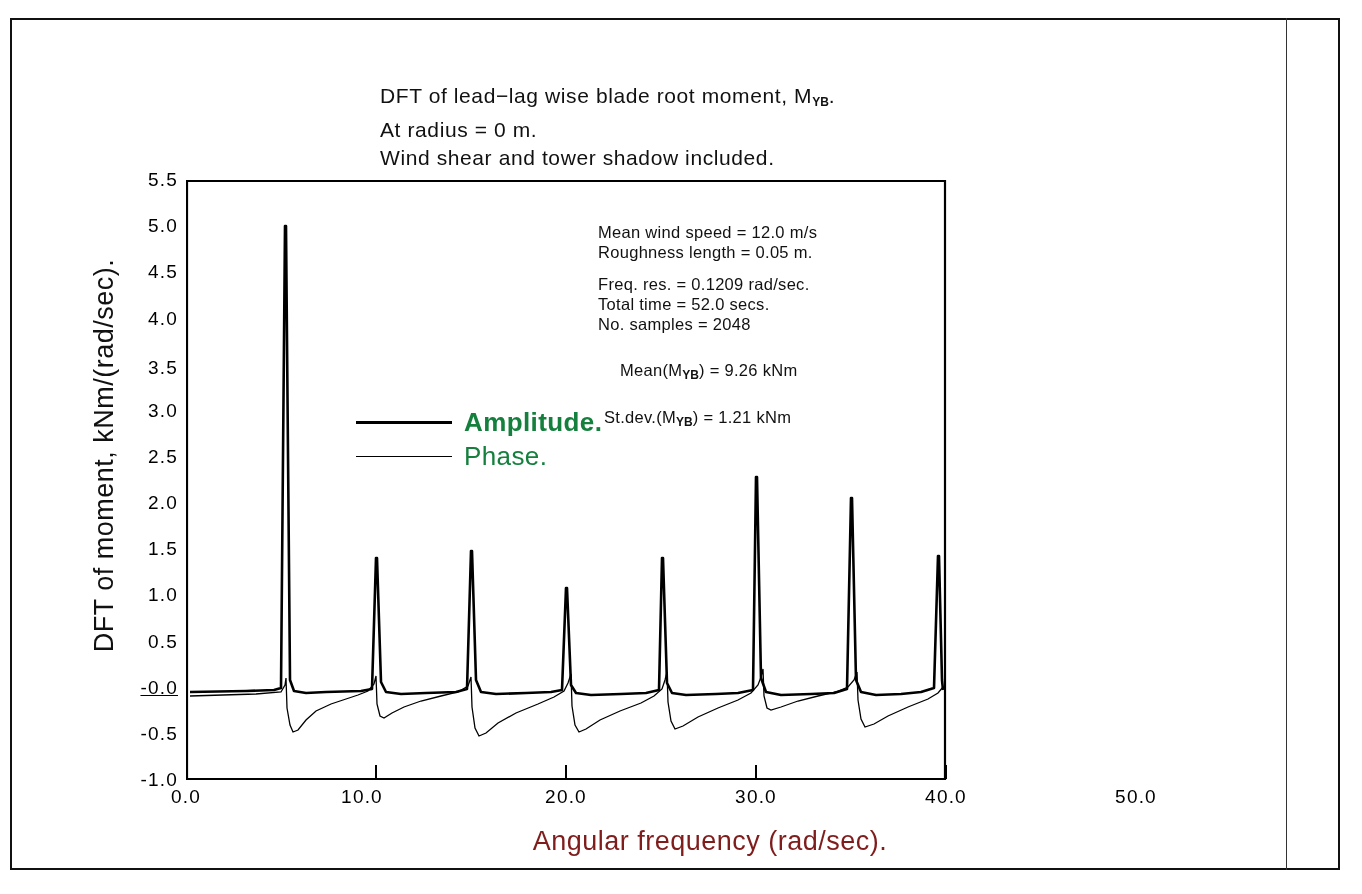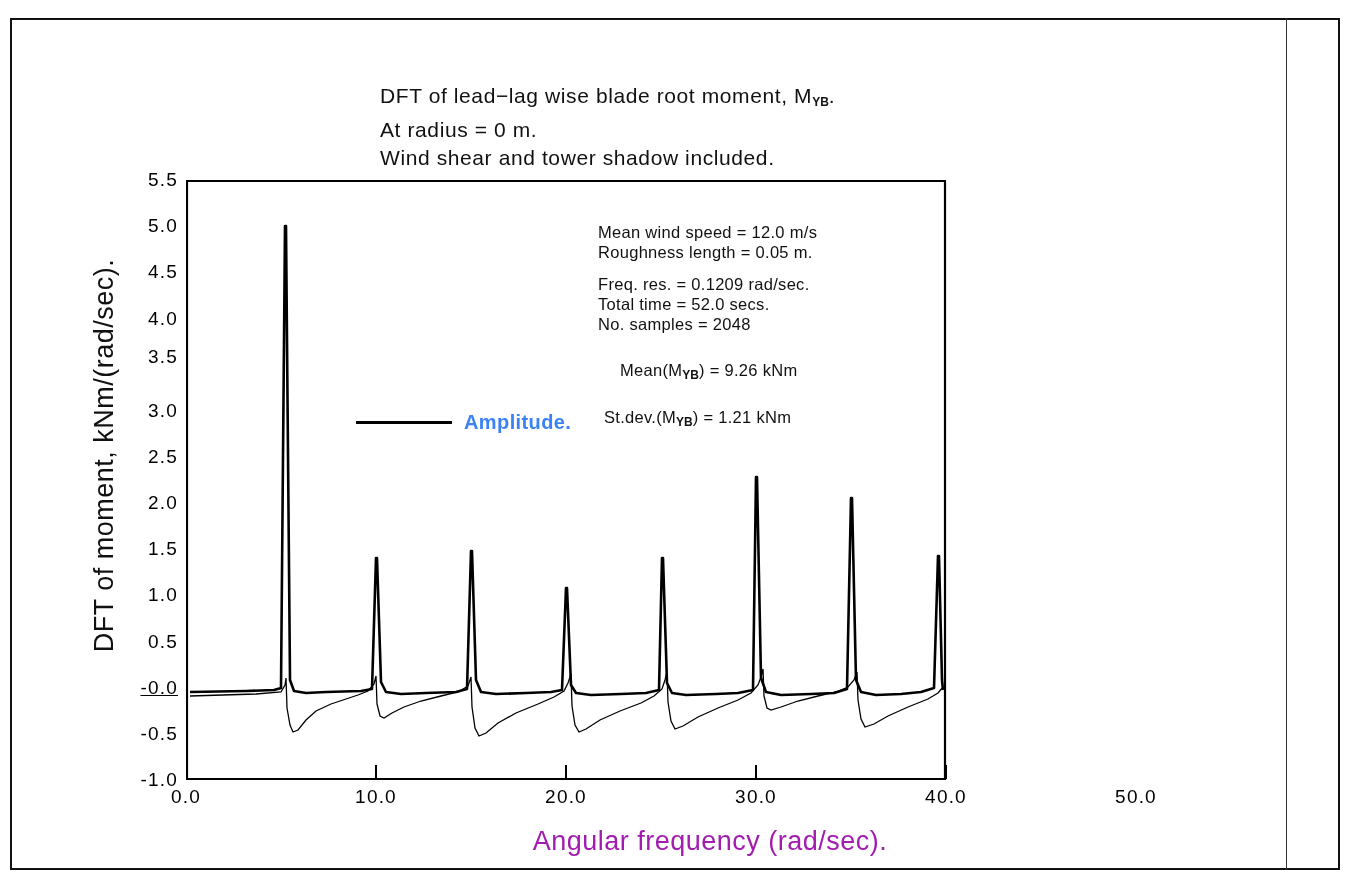--- a/index.html
+++ b/index.html
@@ -77,21 +77,21 @@
 
   
   .xlabel {
     position: absolute;
     left: 340px;
     top: 826px;
     width: 740px;
     text-align: center;
     font-size: 27px;
     letter-spacing: 0.5px;
-    color: #a21caf;
+    color: #7f1d1d;
     white-space: nowrap;
   }
 
   
   #plot-area {
     position: absolute;
     left: 186px;
     top: 180px;
     width: 950px;
     height: 600px;
@@ -169,23 +169,23 @@
   .legend-line {
     width: 96px;
     height: 0;
     border-top: 3px solid #000;
     margin-right: 12px;
   }
   .legend-line.thin {
     border-top-width: 1.4px;
   }
   .legend-label {
-    font-size: 20px;
+    font-size: 26px;
     letter-spacing: 0.4px;
-    color: #3b82f6;
+    color: #15803d;
   }
   .legend-label.bold { font-weight: bold; }
 </style>
 </head>
 <body>
 
 <div id="page">
 
   <div class="page-frame"></div>
   <div class="page-frame-right"></div>
@@ -198,35 +198,35 @@
     <span class="title-line">Wind shear and tower shadow included.</span>
   </div>
 
   <div class="ylabel">DFT of moment, kNm/(rad/sec).</div>
 
   <div class="ytick-wrap">
     <span style="top:0px;">5.5</span>
     <span style="top:46.2px;">5.0</span>
     <span style="top:92.3px;">4.5</span>
     <span style="top:138.5px;">4.0</span>
-    <span style="top:177px;">3.5</span>
+    <span style="top:188px;">3.5</span>
     <span style="top:230.8px;">3.0</span>
     <span style="top:276.9px;text-align:right;">2.5</span>
     <span style="top:323.1px;">2.0</span>
     <span style="top:369.2px;">1.5</span>
     <span style="top:415.4px;">1.0</span>
     <span style="top:461.5px;">0.5</span>
     <span style="top:507.7px;text-decoration:underline;">-0.0</span>
     <span style="top:553.8px;">-0.5</span>
     <span style="top:600px;">-1.0</span>
   </div>
 
   <div class="xtick-wrap">
     <span style="left:0px;">0.0</span>
-    <span style="left:190px;text-align:right;">10.0</span>
+    <span style="left:176px;text-align:right;">10.0</span>
     <span style="left:380px;">20.0</span>
     <span style="left:570px;text-align:center;">30.0</span>
     <span style="left:760px;">40.0</span>
     <span style="left:950px;">50.0</span>
   </div>
 
   <div class="xlabel">Angular frequency (rad/sec).</div>
 
   <div id="plot-area">
     <svg class="plot-box" viewBox="0 0 950 600" preserveAspectRatio="none">
@@ -304,16 +304,20 @@
           <span>St.dev.(M</span><sub class="sub">YB</sub><span>) = 1.21  kNm</span>
         </div>
       </div>
     </div>
 
     <div class="legend" style="position:absolute; left:170px; top:225px;">
       <div class="legend-row">
         <span class="legend-line"></span>
         <span class="legend-label bold">Amplitude.</span>
       </div>
+      <div class="legend-row">
+        <span class="legend-line thin"></span>
+        <span class="legend-label">Phase.</span>
+      </div>
     </div>
   </div>
 
 </div>
 
 </body></html>

